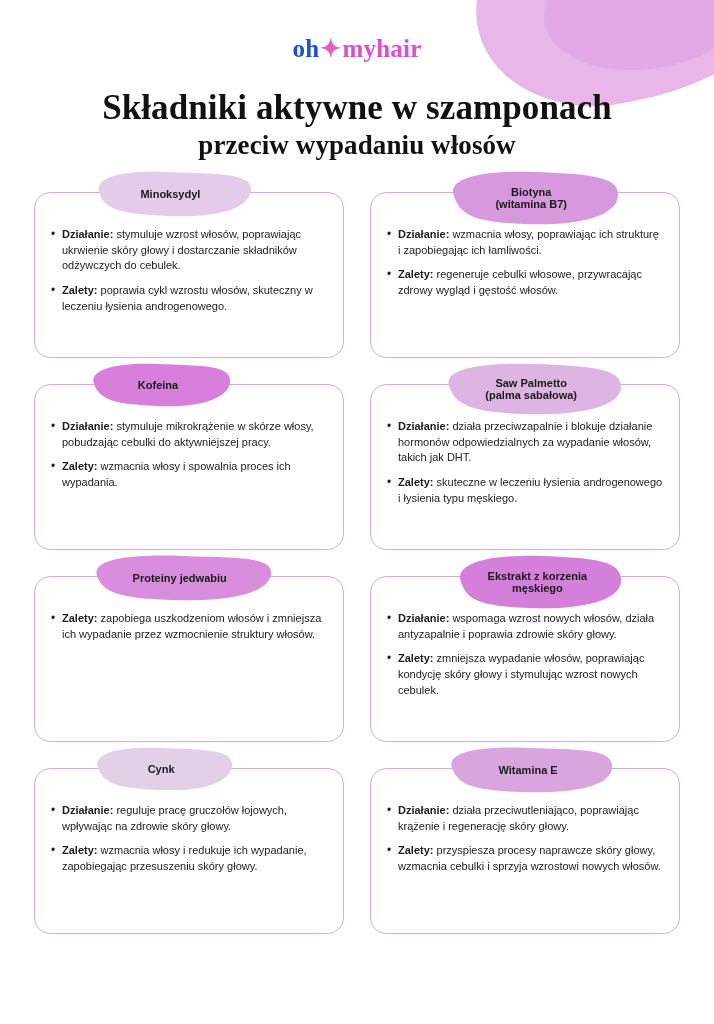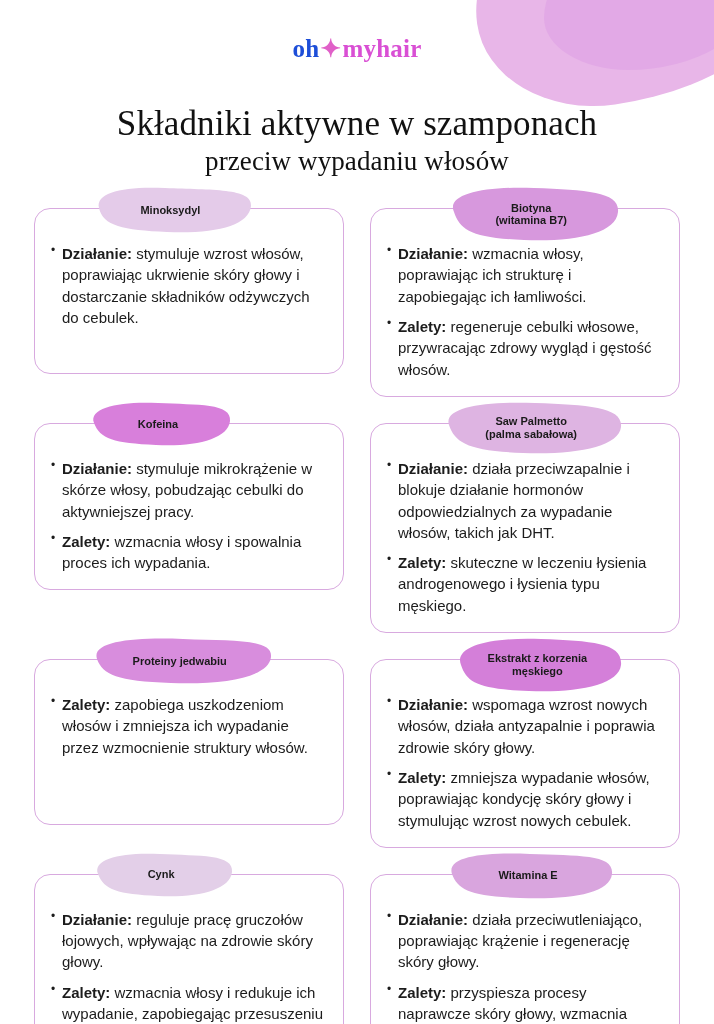--- a/index.html
+++ b/index.html
@@ -46,22 +46,22 @@
   }
   .brand .oh { color: #1d4ed8; font-weight: 700; }
   .brand .plus { color: #e060c8; font-weight: 700; padding: 0 1px; }
   .brand .myhair { color: #d94fd4; font-weight: 700; font-family: Liberation Serif, serif; }
 
   .title {
     position: relative;
     text-align: center;
     font-family: "Liberation Serif", serif;
     color: #111;
-    font-weight: 400;
-    margin-top: 40px;
+    font-weight: 700;
+    margin-top: 24px;
     font-size: 35px;
     line-height: 1.18;
     letter-spacing: .1px;
   }
   .title .l2 { font-size: 27px; display: block; margin-top: 2px; }
 
   
   .grid {
     position: relative;
     margin: 30px 34px 0 34px;
@@ -101,21 +101,21 @@
     border: 1.4px solid #d8a9df;
     border-radius: 16px;
     padding: 34px 16px 16px 16px;
     min-height: 166px;
     background: #fff;
   }
   .card ul { list-style: none; }
   .card li {
     position: relative;
     padding-left: 11px;
-    font-size: 15px;
+    font-size: 11px;
     line-height: 1.42;
     color: #1c1c1c;
     margin-bottom: 9px;
   }
   .card li:last-child { margin-bottom: 0; }
   .card li::before {
     content: "•";
     position: absolute;
     left: 0;
     top: -1px;
@@ -154,20 +154,21 @@
   <div class="card-wrap">
     <div class="blob b-minoksydyl">
       <svg class="blobshape" viewBox="0 0 170 48" preserveAspectRatio="none">
         <path d="M14,22 C10,6 40,0 80,2 C126,4 168,2 166,20 C164,40 130,48 82,46 C38,44 18,40 14,22 Z" fill="#e4cbe9"></path>
       </svg>
       <span class="txt">Minoksydyl</span>
     </div>
     <div class="card">
       <ul>
         <li><b>Działanie:</b><span> stymuluje wzrost włosów, poprawiając ukrwienie skóry głowy i dostarczanie składników odżywczych do cebulek.</span></li>
+        <li><b>Zalety:</b><span> poprawia cykl wzrostu włosów, skuteczny w leczeniu łysienia androgenowego.</span></li>
       </ul>
     </div>
   </div>
 
   <div class="card-wrap">
     <div class="blob b-biotyna">
       <svg class="blobshape" viewBox="0 0 186 56" preserveAspectRatio="none">
         <path d="M16,26 C8,8 46,0 96,2 C150,4 182,6 180,26 C178,48 136,56 86,54 C34,52 22,44 16,26 Z" fill="#d798dd"></path>
       </svg>
       <span class="txt"><span>Biotyna</span><br><span>(witamina B7)</span></span>

